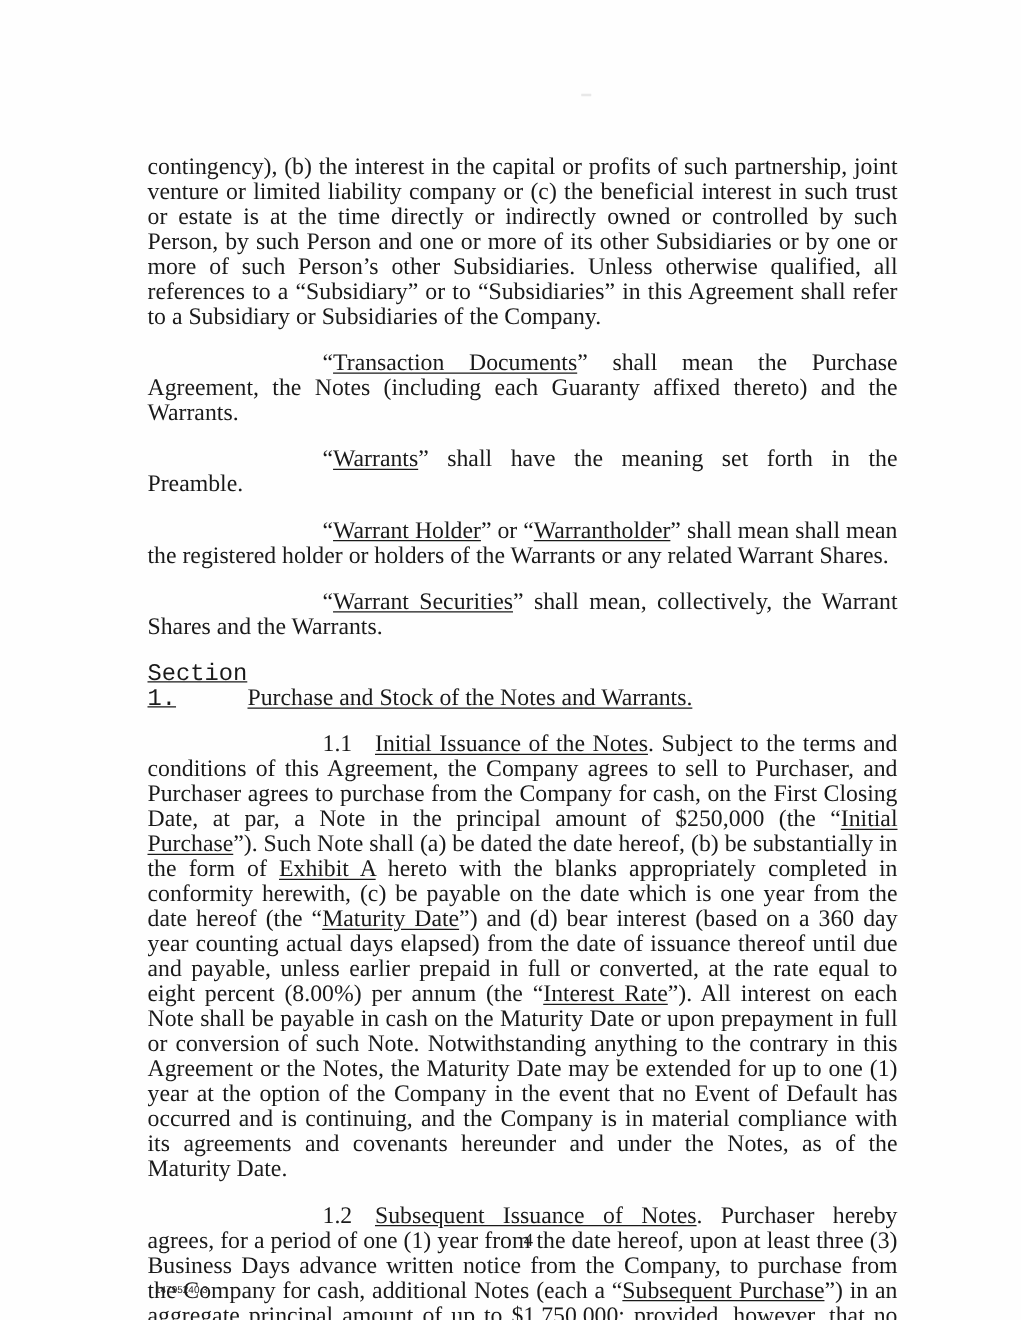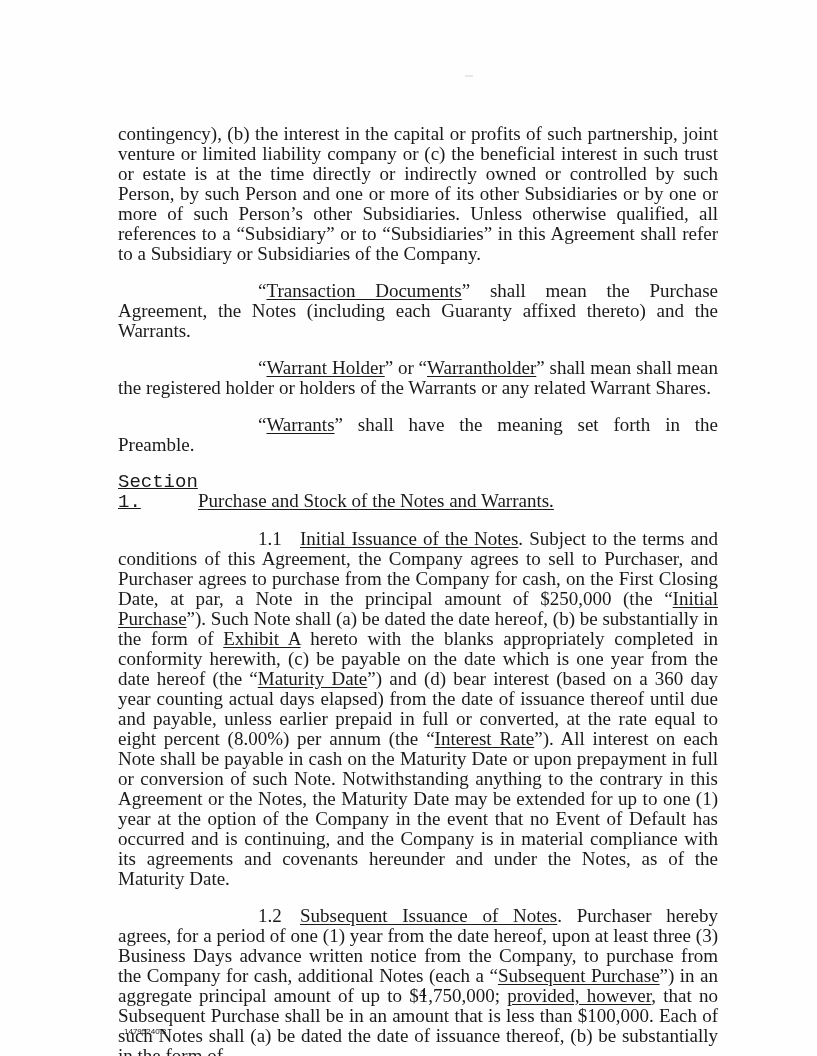--- a/index.html
+++ b/index.html
@@ -32,24 +32,25 @@
 <body>
 
 <div class="speck"></div>
 
 <div class="page">
 
   <p class="para">contingency), (b) the interest in the capital or profits of such partnership, joint venture or limited liability company or (c) the beneficial interest in such trust or estate is at the time directly or indirectly owned or controlled by such Person, by such Person and one or more of its other Subsidiaries or by one or more of such Person’s other Subsidiaries.  Unless otherwise qualified, all references to a “Subsidiary” or to “Subsidiaries” in this Agreement shall refer to a Subsidiary or Subsidiaries of the Company.</p>
 
   <p class="para"><span class="ind"></span>“<u>Transaction Documents</u><span>” shall mean the Purchase Agreement, the Notes (including each Guaranty affixed thereto) and the Warrants.</span></p>
 
+  <p class="para"><span class="ind"></span>“<u>Warrants</u><span>” shall have the meaning set forth in the Preamble.</span></p>
+
   <p class="para"><span class="ind"></span>“<u>Warrant Holder</u><span>” or “</span><u>Warrantholder</u><span>” shall mean shall mean the registered holder or holders of the Warrants or any related Warrant Shares.</span></p>
 
-  <p class="para"><span class="ind"></span>“<u>Warrants</u><span>” shall have the meaning set forth in the Preamble.</span></p>
-
+  <p class="para"><span class="ind"></span>“<u>Warrant Securities</u><span>” shall mean, collectively, the Warrant Shares and the Warrants.</span></p>
 
 
 
   <p class="sec-head"><span class="sec-num">Section 1.</span><u>Purchase and Stock of the Notes and Warrants.</u></p>
 
   <p class="para"><span class="ind2"></span><span class="subnum">1.1</span><u>Initial Issuance of the Notes</u><span>.  Subject to the terms and conditions of this Agreement, the Company agrees to sell to Purchaser, and Purchaser agrees to purchase from the Company for cash, on the First Closing Date, at par, a Note in the principal amount of $250,000 (the “</span><u>Initial Purchase</u><span>”).  Such Note shall (a) be dated the date hereof, (b) be substantially in the form of </span><u>Exhibit A</u><span> hereto with the blanks appropriately completed in conformity herewith, (c) be payable on the date which is one year from the date hereof (the “</span><u>Maturity Date</u><span>”) and (d) bear interest (based on a 360 day year counting actual days elapsed) from the date of issuance thereof until due and payable, unless earlier prepaid in full or converted, at the rate equal to eight percent (8.00%) per annum (the “</span><u>Interest Rate</u><span>”).  All interest on each Note shall be payable in cash on the Maturity Date or upon prepayment in full or conversion of such Note.  Notwithstanding anything to the contrary in this Agreement or the Notes, the Maturity Date may be extended for up to one (1) year at the option of the Company in the event that no Event of Default has occurred and is continuing, and the Company is in material compliance with its agreements and covenants hereunder and under the Notes, as of the Maturity Date.</span></p>
 
   <p class="para"><span class="ind2"></span><span class="subnum">1.2</span><u>Subsequent Issuance of Notes</u><span>.  Purchaser hereby agrees, for a  period of one (1) year from the date hereof, upon at least three (3) Business Days advance written notice from the Company, to purchase from the Company for cash, additional Notes (each a “</span><u>Subsequent Purchase</u><span>”) in an aggregate principal amount of up to $1,750,000; </span><u>provided, however</u><span>, that no Subsequent Purchase shall be in an amount that is less than $100,000.  Each of such Notes shall (a) be dated the date of issuance thereof, (b) be substantially in the form of</span></p>
 
 </div>

